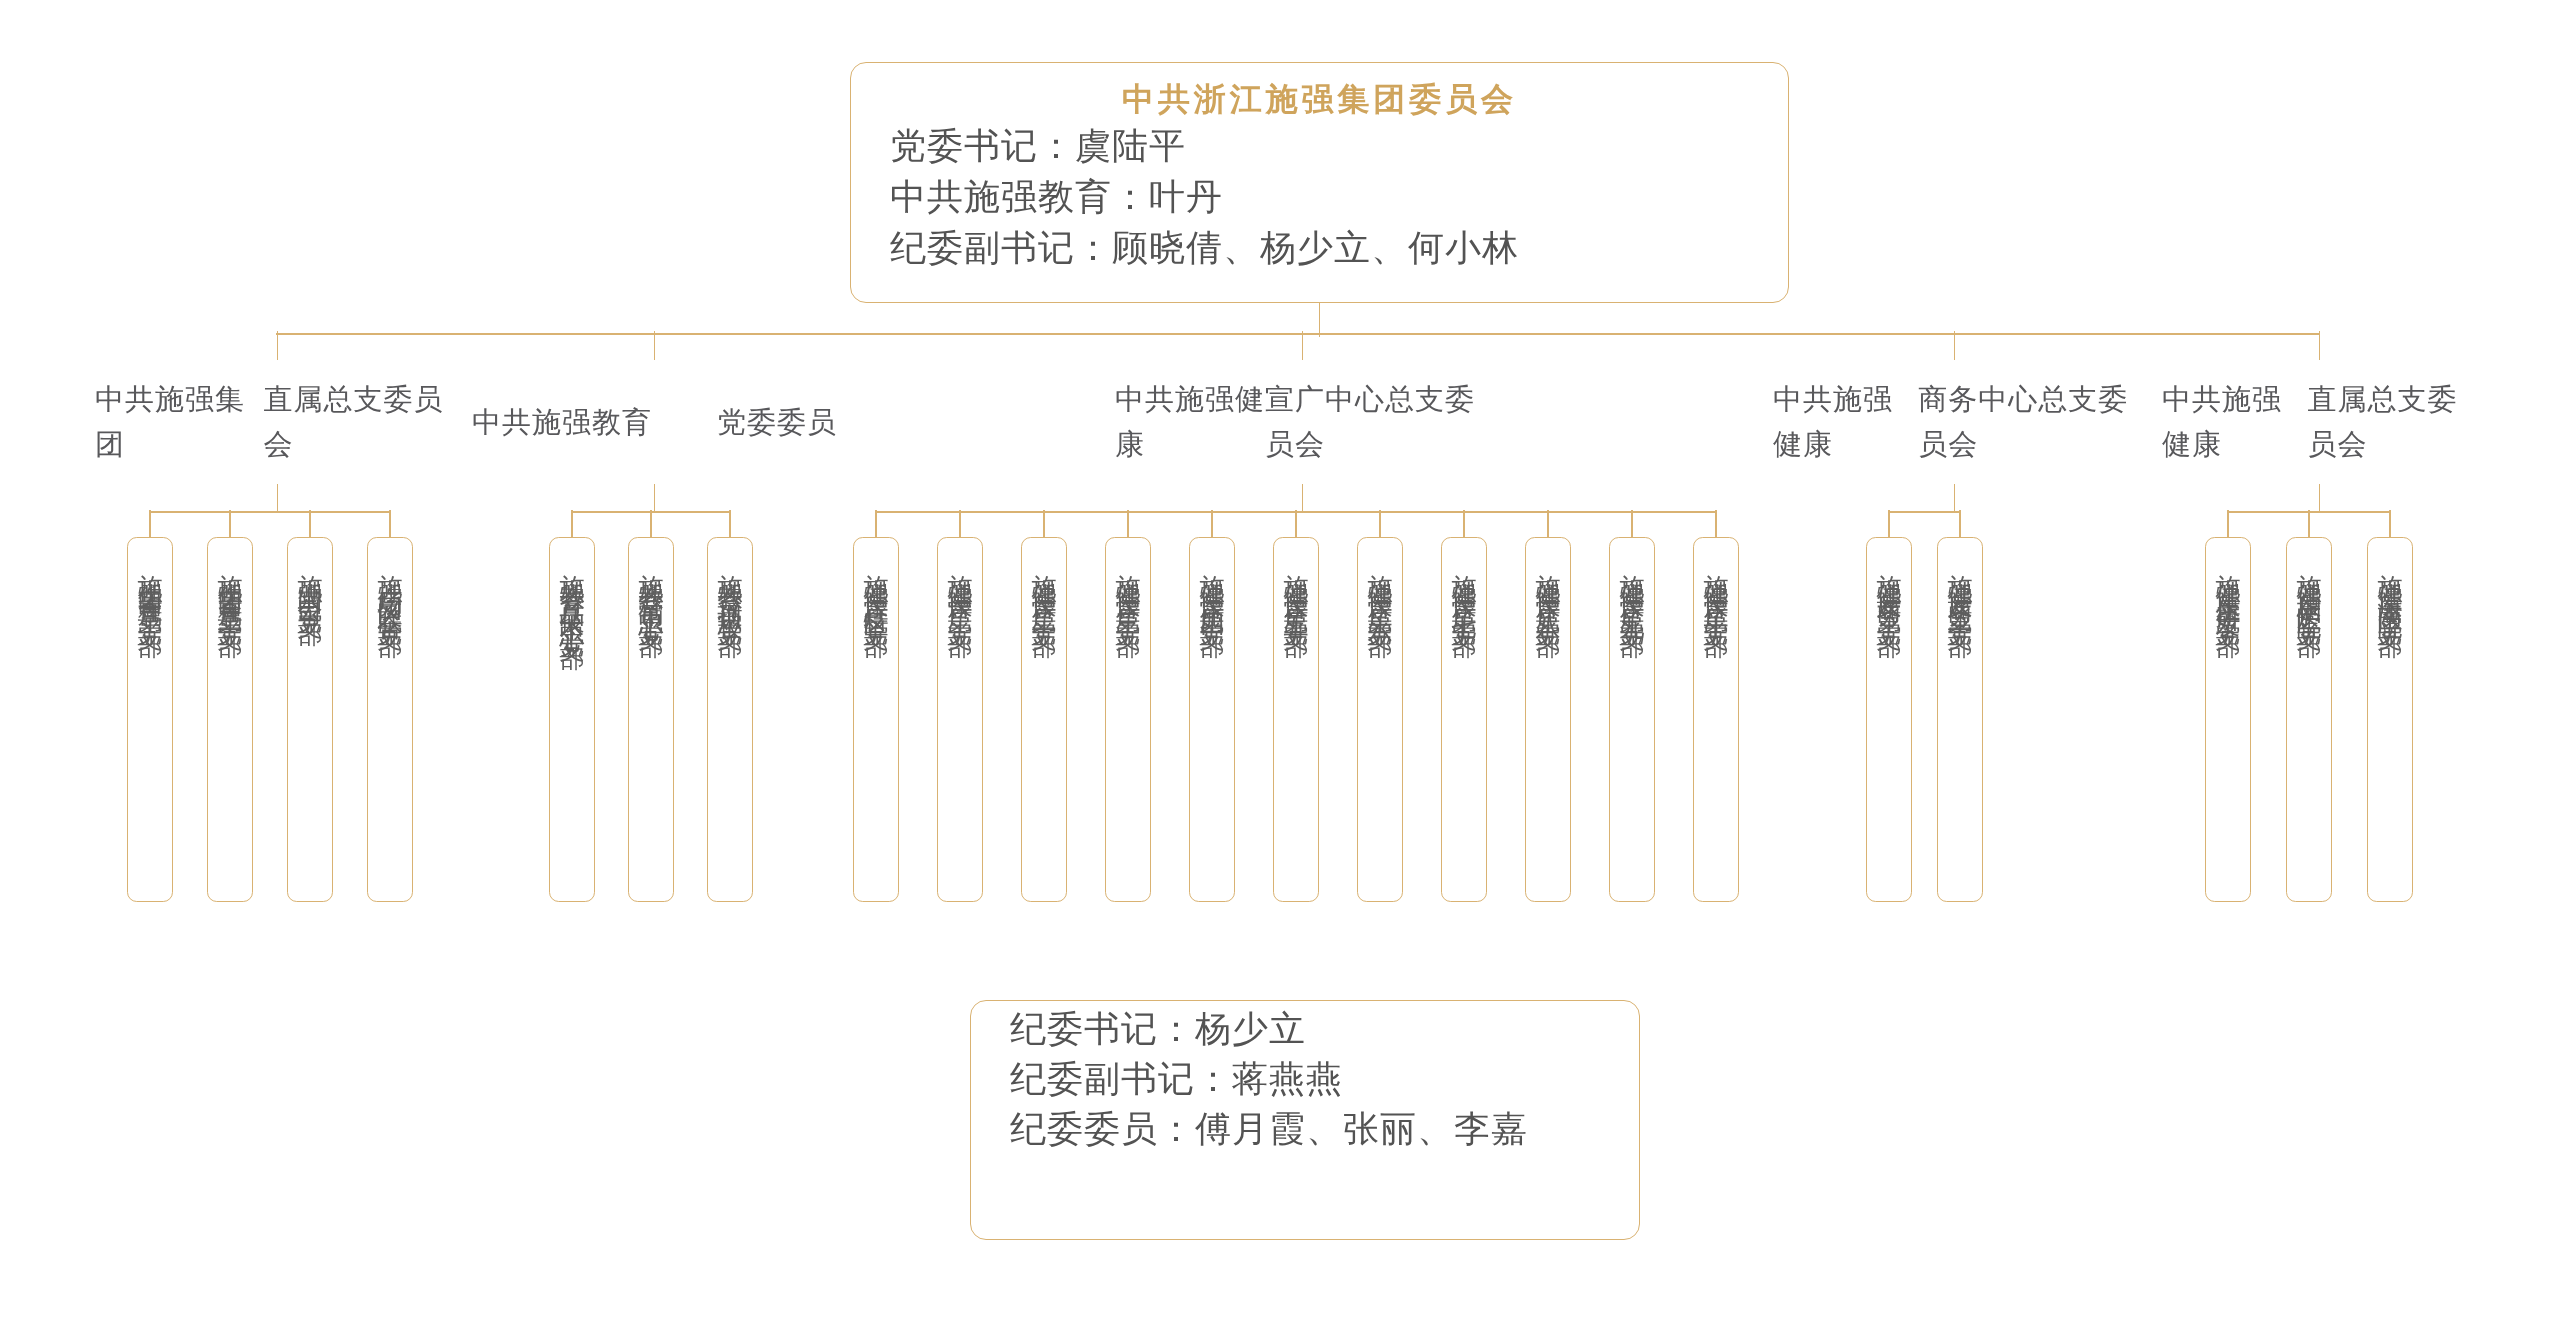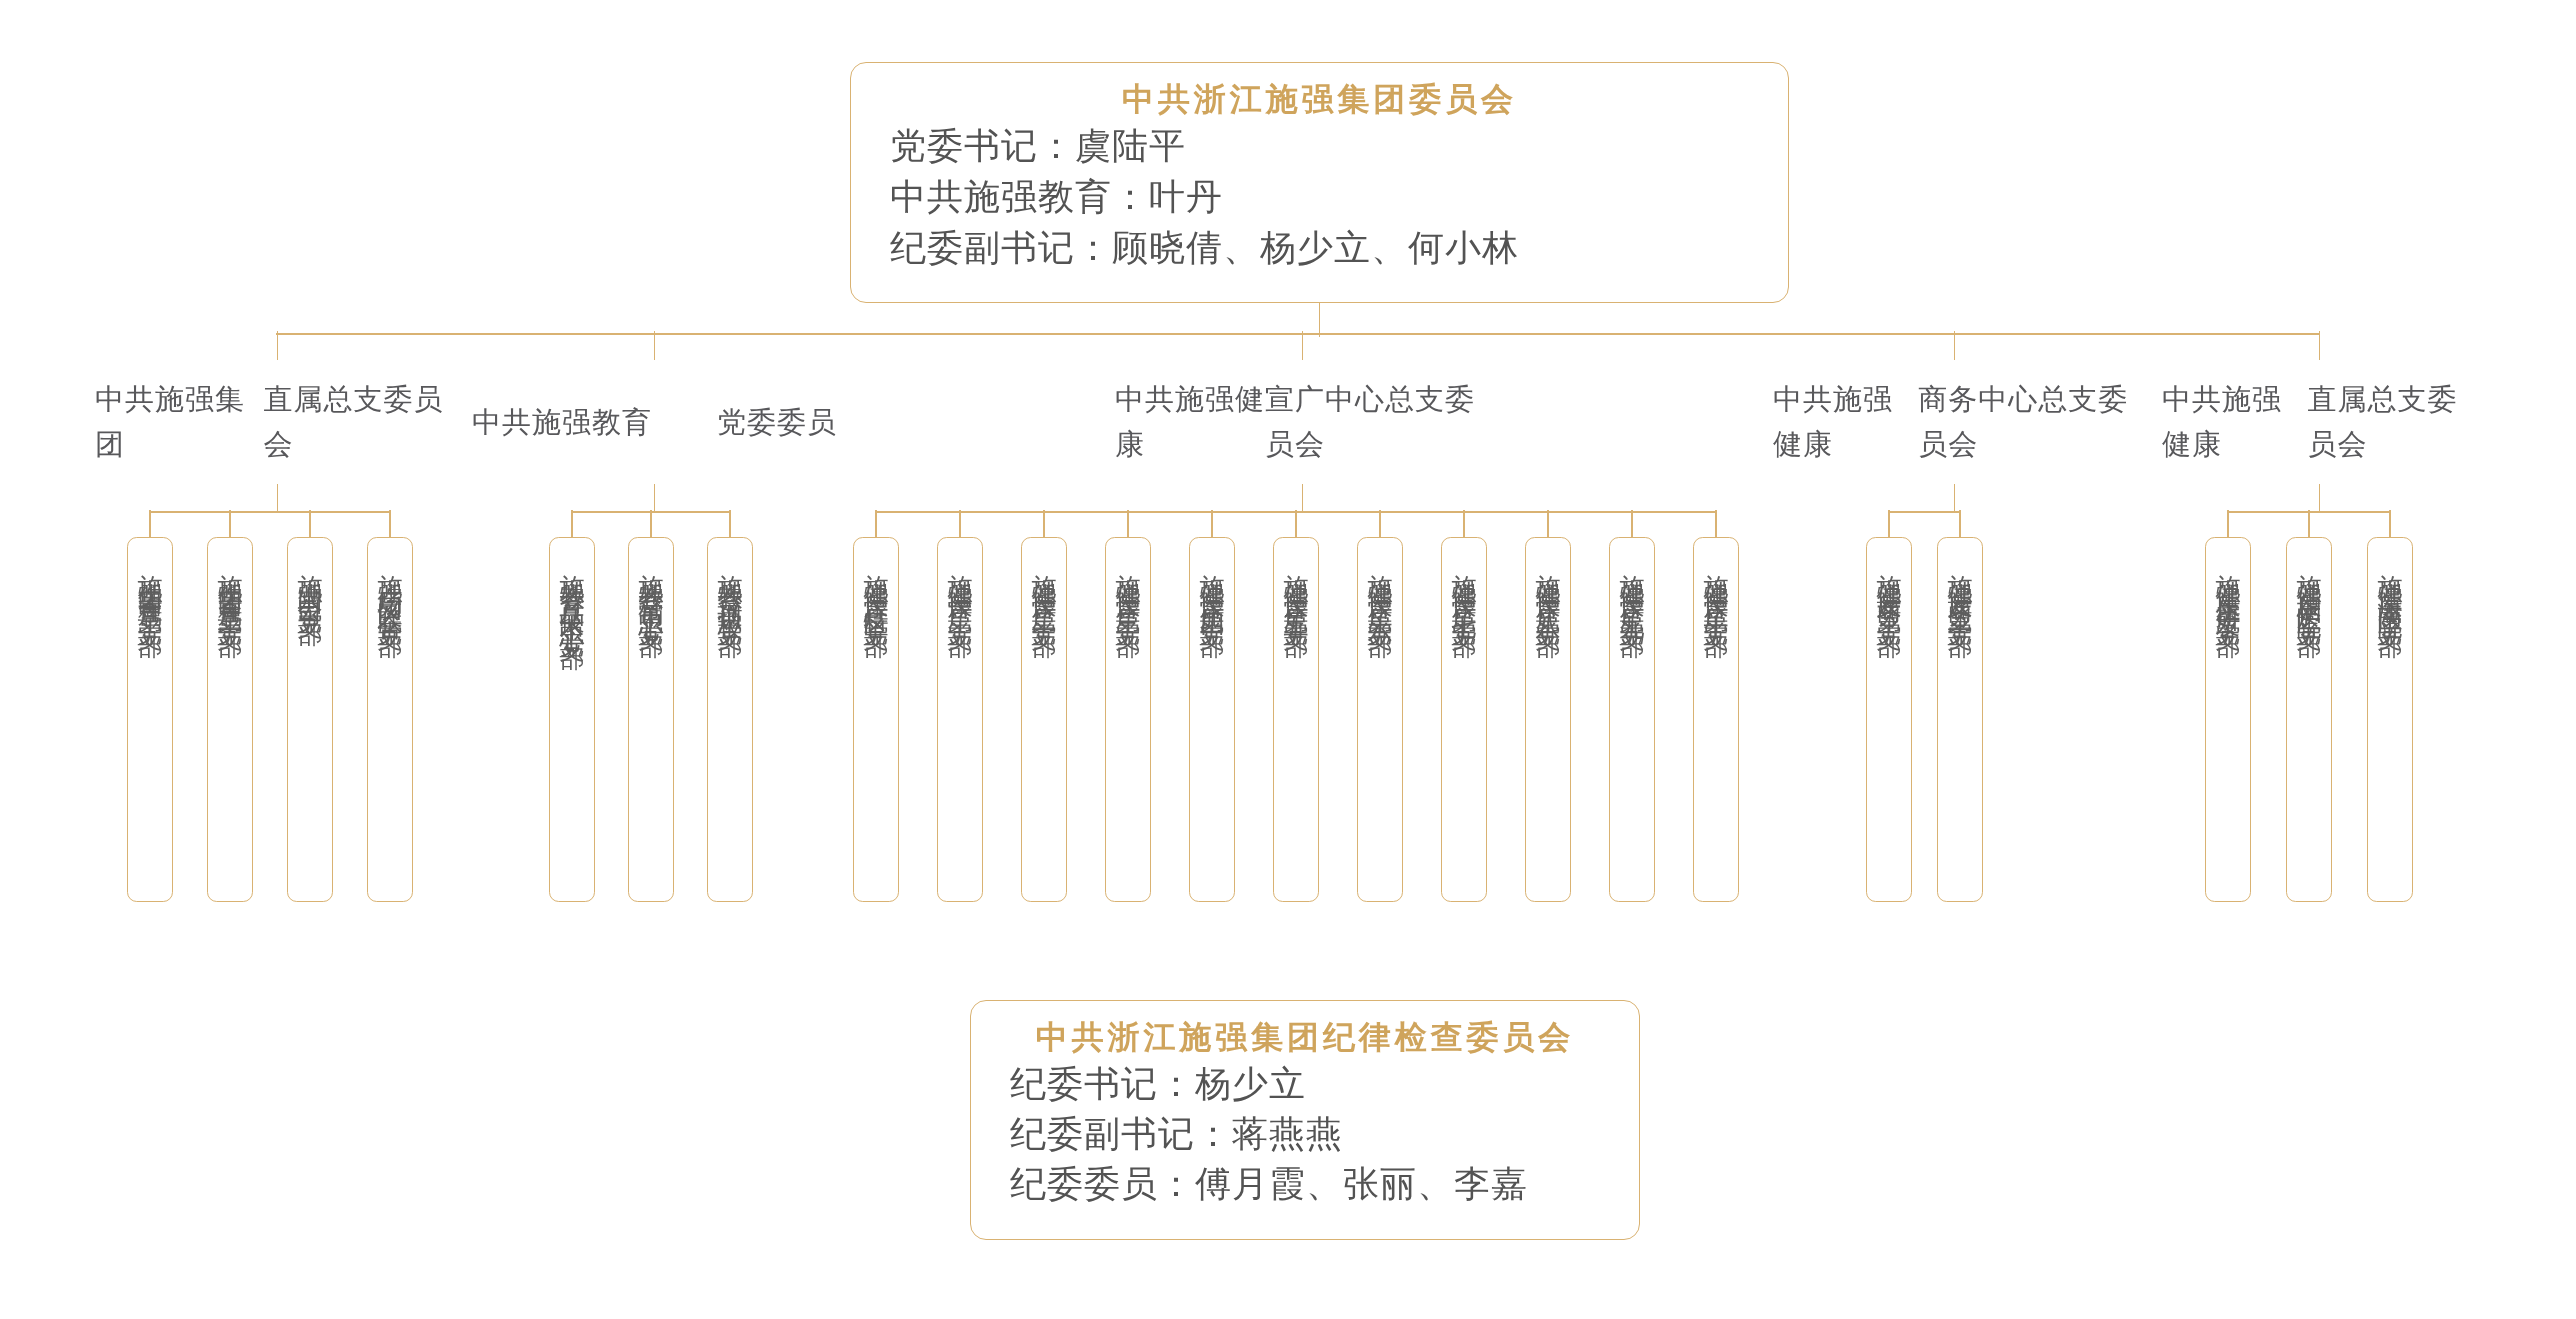--- a/index.html
+++ b/index.html
@@ -175,21 +175,20 @@
       </div>
     <div class="vbox">
         <span>施强健康桐庐医院党支部</span>
       </div>
     <div class="vbox">
         <span>施强健康海南医院党支部</span>
       </div>
   </div>
 
   <div class="box bottom-box">
-    <div class="box-title">中共浙江施强集团纪律检查委员会</div>
     <div class="box-rows">
       <div class="trow">纪委书记：杨少立</div>
       <div class="trow">纪委副书记：蒋燕燕</div>
       <div class="trow">纪委委员：傅月霞、张丽、李嘉</div>
     </div>
   </div>
 
 </div>
 
 

